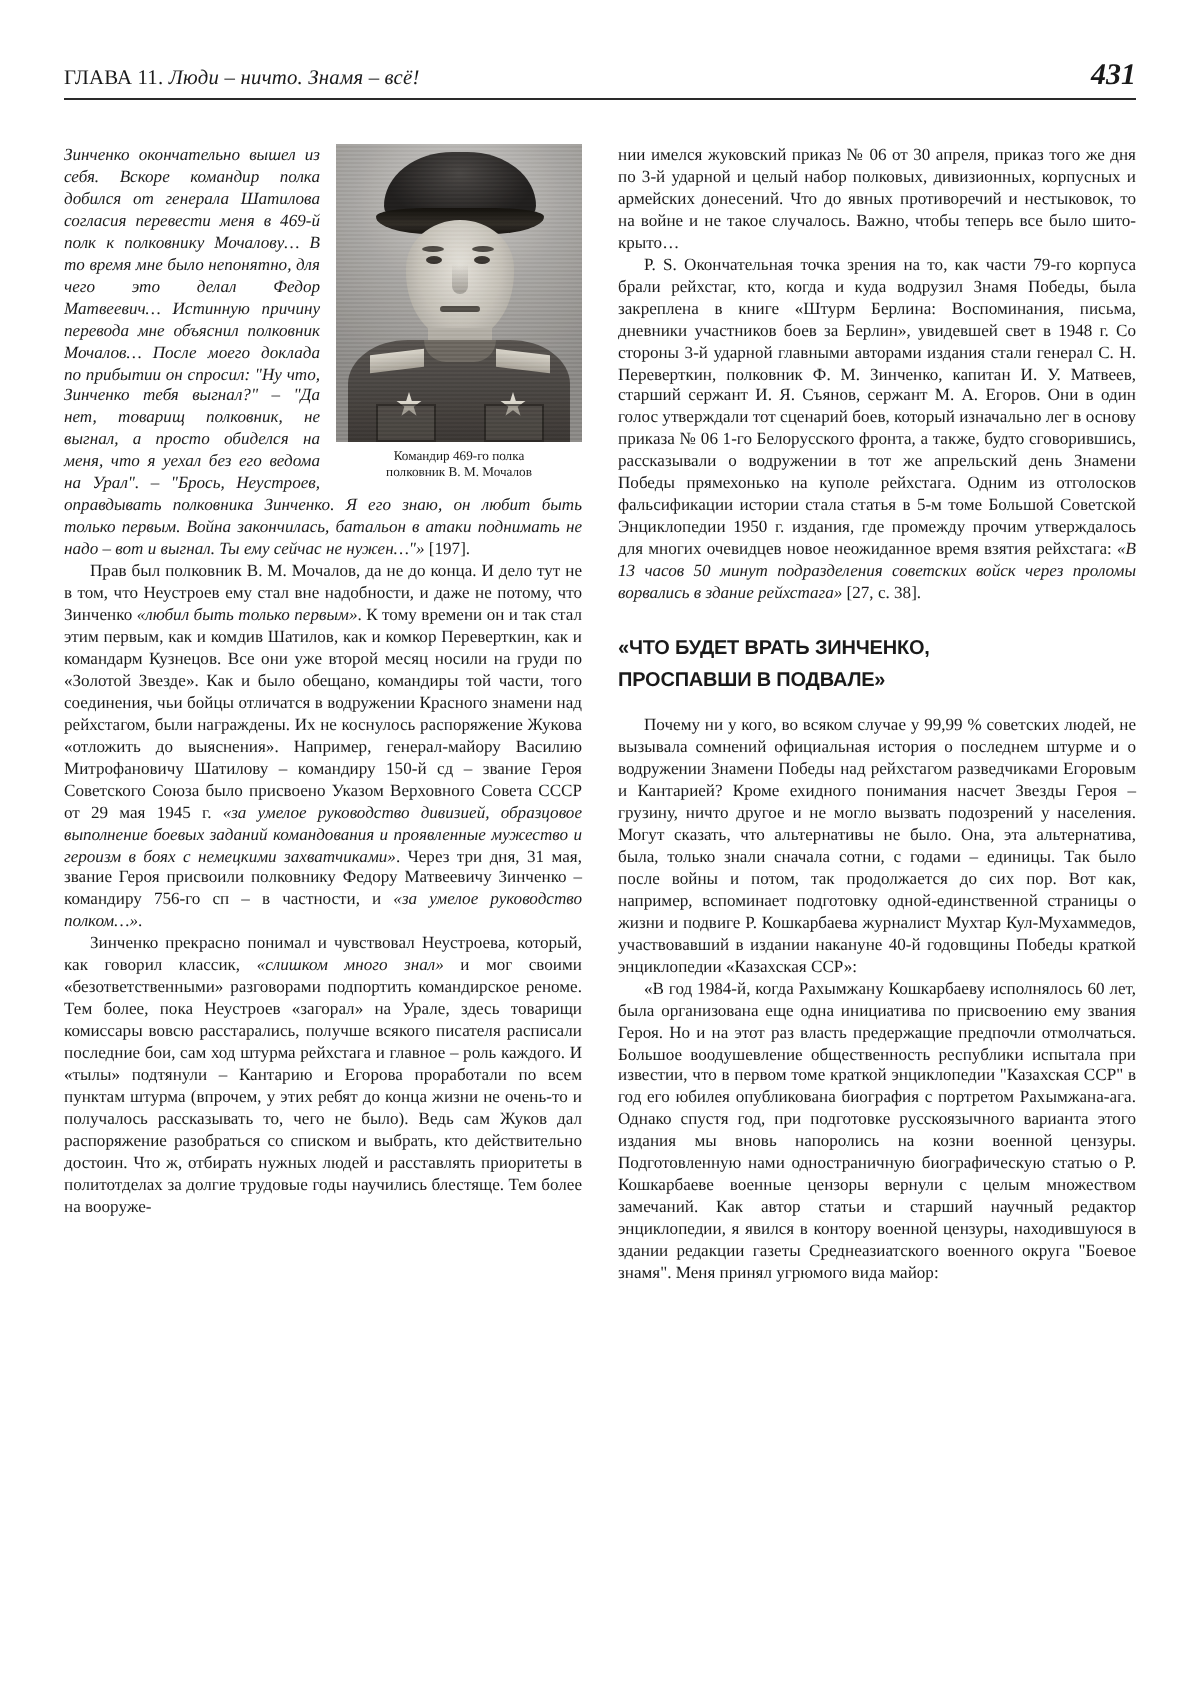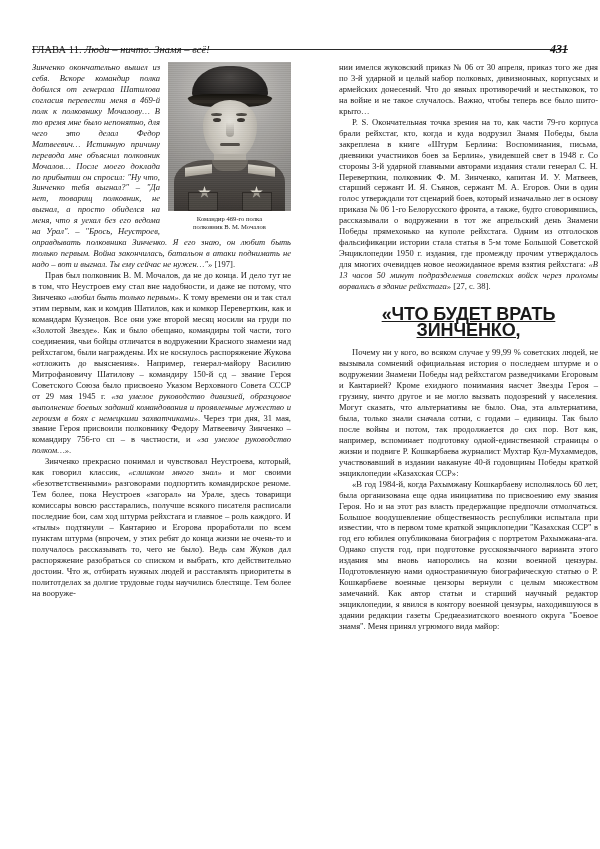--- a/index.html
+++ b/index.html
@@ -41,48 +41,47 @@
     letter-spacing: 0.1px;
     white-space: nowrap;
   }
   .running-head .chapter .chap-label {
     font-style: normal;
   }
   .running-head .chapter .chap-title {
     font-style: italic;
   }
   .running-head .folio {
-    font-size: 12px;
+    font-size: 15px;
     font-style: italic;
     font-weight: bold;
-    margin-top: 12px;
   }
 
   
   .body-area {
     position: absolute;
     top: 56px;
     left: 32px;
     width: 536px;
     height: 775px;
   }
 
   .col {
     position: absolute;
-    top: 6px;
+    top: 16px;
     width: 259px;
     height: 775px;
     font-size: 8.55px;
     line-height: 10.95px;
     text-align: justify;
     text-justify: inter-word;
     hyphens: manual;
   }
   .col-left  { left: 0; }
-  .col-right { left: 277px; margin-left: 30px; }
+  .col-right { left: 277px; }
 
   p {
     margin: 0;
     text-indent: 13px;
   }
   p.noindent { text-indent: 0; }
   .it { font-style: italic; }
   .quote-block {
   }
 
@@ -222,27 +221,26 @@
 
   
   .lead-quote {
     font-style: italic;
     text-indent: 0;
   }
 
   h2.section-heading {
     font-family: "Liberation Sans", "DejaVu Sans", sans-serif;
     font-weight: bold;
-    font-size: 18px;
+    font-size: 10px;
     line-height: 15.6px;
     margin: 15px 0 9px 0;
     text-indent: 0;
-    text-align: center;
+    text-align: left;
     letter-spacing: -0.1px;
-    text-decoration: underline;
   }
 </style>
 </head>
 <body>
 
 <div class="page">
 
   <div class="running-head">
     <div class="chapter">
       <span class="chap-label">ГЛАВА 11.</span>
@@ -293,20 +291,21 @@
     </div>
 
     <div class="col col-right">
 
       <p class="noindent">нии имелся жуковский приказ № 06 от 30 апреля, приказ того же дня по 3-й ударной и целый набор полковых, дивизионных, корпусных и армейских донесений. Что до явных противоречий и нестыковок, то на войне и не такое случалось. Важно, чтобы теперь все было шито-крыто…</p>
 
       <p><span>P. S. Окончательная точка зрения на то, как части 79-го корпуса брали рейхстаг, кто, когда и куда водрузил Знамя Победы, была закреплена в книге «Штурм Берлина: Воспоминания, письма, дневники участников боев за Берлин», увидевшей свет в 1948 г. Со стороны 3-й ударной главными авторами издания стали генерал С. Н. Переверткин, полковник Ф. М. Зинченко, капитан И. У. Матвеев, старший сержант И. Я. Съянов, сержант М. А. Егоров. Они в один голос утверждали тот сценарий боев, который изначально лег в основу приказа № 06 1-го Белорусского фронта, а также, будто сговорившись, рассказывали о водружении в тот же апрельский день Знамени Победы прямехонько на куполе рейхстага. Одним из отголосков фальсификации истории стала статья в 5-м томе Большой Советской Энциклопедии 1950 г. издания, где промежду прочим утверждалось для многих очевидцев новое неожиданное время взятия рейхстага: </span><span class="it">«В 13 часов 50 минут подразделения советских войск через проломы ворвались в здание рейхстага»</span><span> [27, с. 38].</span></p>
 
       <h2 class="section-heading">
         <span>«ЧТО БУДЕТ ВРАТЬ ЗИНЧЕНКО,</span><br>
+        <span>ПРОСПАВШИ В ПОДВАЛЕ»</span>
       </h2>
 
       <p>Почему ни у кого, во всяком случае у 99,99 % советских людей, не вызывала сомнений официальная история о последнем штурме и о водружении Знамени Победы над рейхстагом разведчиками Егоровым и Кантарией? Кроме ехидного понимания насчет Звезды Героя – грузину, ничто другое и не могло вызвать подозрений у населения. Могут сказать, что альтернативы не было. Она, эта альтернатива, была, только знали сначала сотни, с годами – единицы. Так было после войны и потом, так продолжается до сих пор. Вот как, например, вспоминает подготовку одной-единственной страницы о жизни и подвиге Р. Кошкарбаева журналист Мухтар Кул-Мухаммедов, участвовавший в издании накануне 40-й годовщины Победы краткой энциклопедии «Казахская ССР»:</p>
 
       <p class="quote-block">«В год 1984-й, когда Рахымжану Кошкарбаеву исполнялось 60 лет, была организована еще одна инициатива по присвоению ему звания Героя. Но и на этот раз власть предержащие предпочли отмолчаться. Большое воодушевление общественность республики испытала при известии, что в первом томе краткой энциклопедии "Казахская ССР" в год его юбилея опубликована биография с портретом Рахымжана-ага. Однако спустя год, при подготовке русскоязычного варианта этого издания мы вновь напоролись на козни военной цензуры. Подготовленную нами одностраничную биографическую статью о Р. Кошкарбаеве военные цензоры вернули с целым множеством замечаний. Как автор статьи и старший научный редактор энциклопедии, я явился в контору военной цензуры, находившуюся в здании редакции газеты Среднеазиатского военного округа "Боевое знамя". Меня принял угрюмого вида майор:</p>
     </div>
 
   </div>
 </div>
 

